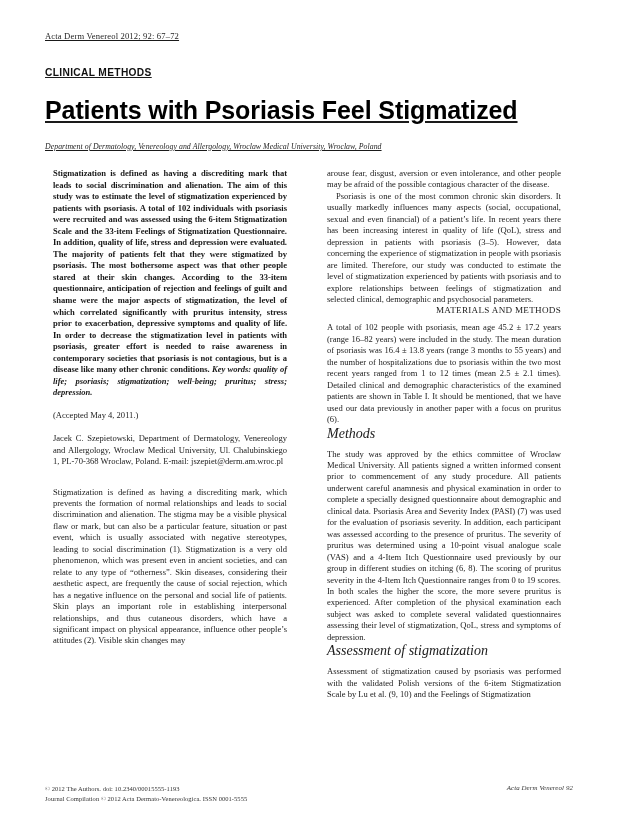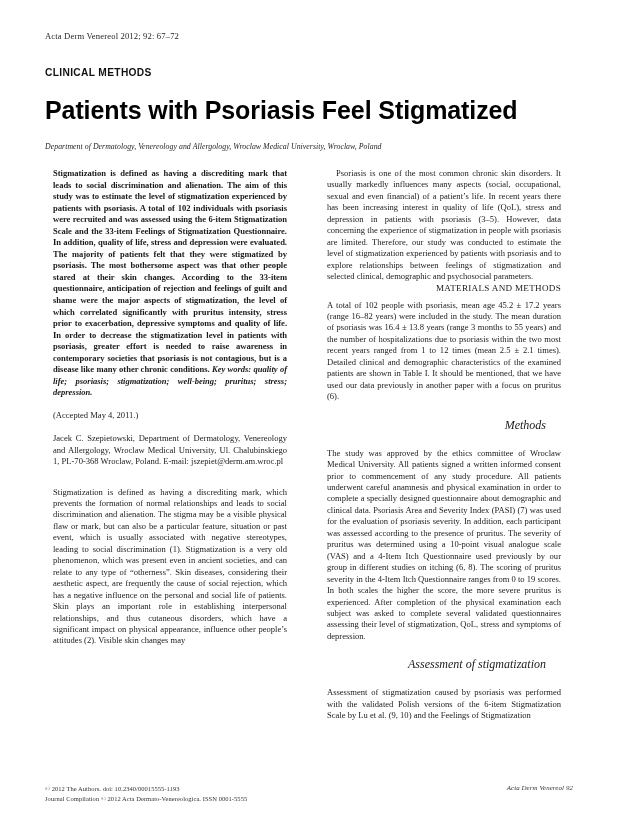--- a/index.html
+++ b/index.html
@@ -20,20 +20,21 @@
     overflow: hidden;
     box-sizing: border-box;
     padding: 0;
   }
   .inner {
     position: absolute;
     left: 45px;
     top: 0;
     width: 528px;
     height: 602px;
+    text-decoration: underline;
   }
 
   
   .journal-ref {
     font-size: 8.6px;
     letter-spacing: 0.15px;
     color: #1e1e1e;
     margin-top: 31px;
     line-height: 1.2;
   }
@@ -110,27 +111,26 @@
   h2.head {
     font-size: 9.1px;
     font-weight: normal;
     letter-spacing: 0.3px;
     margin: 0;
     padding: 0;
     color: #1a1a1a;
     text-align: right;
   }
   h3.subhead {
-    font-size: 12px;
+    font-size: 14px;
     font-style: italic;
     font-weight: normal;
-    margin: 15px;
-    padding: 0;
-    color: #1a1a1a;
-    text-align: right;
+    margin: 0;
+    padding: 0;
+    color: #1a1a1a;
   }
   .space-before-head { margin-top: 21px; }
   .space-after-head { margin-top: 7px; }
 
   
   .footer {
     position: absolute;
     left: 0;
     top: 784px;
     width: 528px;
@@ -177,20 +177,21 @@
         </div>
 
         <p class="gap" style="margin-top:19px;">Stigmatization is defined as having a discrediting mark, which prevents the formation of normal relationships and leads to social discrimination and alienation. The stigma may be a visible physical flaw or mark, but can also be a particular feature, situation or past event, which is usually associated with negative stereotypes, leading to social discrimination (1). Stigmatization is a very old phenomenon, which was present even in ancient societies, and can relate to any type of “otherness”. Skin diseases, considering their aesthetic aspect, are frequently the cause of social rejection, which has a negative influence on the personal and social life of patients. Skin plays an important role in establishing interpersonal relationships, and thus cutaneous disorders, which have a significant impact on physical appearance, influence other people’s attitudes (2). Visible skin changes may</p>
 
       </div>
 
       <div class="col">
 
         <p style="visibility:hidden;height:0;overflow:hidden;margin:0;"></p>
 
+        <p id="rc-lead">arouse fear, disgust, aversion or even intolerance, and other people may be afraid of the possible contagious character of the disease.</p>
 
         <p class="indent">Psoriasis is one of the most common chronic skin disorders. It usually markedly influences many aspects (social, occupational, sexual and even financial) of a patient’s life. In recent years there has been increasing interest in quality of life (QoL), stress and depression in patients with psoriasis (3–5). However, data concerning the experience of stigmatization in people with psoriasis are limited. Therefore, our study was conducted to estimate the level of stigmatization experienced by patients with psoriasis and to explore relationships between feelings of stigmatization and selected clinical, demographic and psychosocial parameters.</p>
 
         <h2 class="head space-before-head">MATERIALS AND METHODS</h2>
         <p class="space-after-head">A total of 102 people with psoriasis, mean age 45.2 ± 17.2 years (range 16–82 years) were included in the study. The mean duration of psoriasis was 16.4 ± 13.8 years (range 3 months to 55 years) and the number of hospitalizations due to psoriasis within the two most recent years ranged from 1 to 12 times (mean 2.5 ± 2.1 times). Detailed clinical and demographic characteristics of the examined patients are shown in Table I. It should be mentioned, that we have used our data previously in another paper with a focus on pruritus (6).</p>
 
         <h3 class="subhead space-before-head">Methods</h3>
         <p class="space-after-head">The study was approved by the ethics committee of Wroclaw Medical University. All patients signed a written informed consent prior to commencement of any study procedure. All patients underwent careful anamnesis and physical examination in order to complete a specially designed questionnaire about demographic and clinical data. Psoriasis Area and Severity Index (PASI) (7) was used for the evaluation of psoriasis severity. In addition, each participant was assessed according to the presence of pruritus. The severity of pruritus was determined using a 10-point visual analogue scale (VAS) and a 4-Item Itch Questionnaire used previously by our group in different studies on itching (6, 8). The scoring of pruritus severity in the 4-Item Itch Questionnaire ranges from 0 to 19 scores. In both scales the higher the score, the more severe pruritus is experienced. After completion of the physical examination each subject was asked to complete several validated questionnaires assessing their level of stigmatization, QoL, stress and symptoms of depression.</p>
 
         <h3 class="subhead space-before-head">Assessment of stigmatization</h3>

